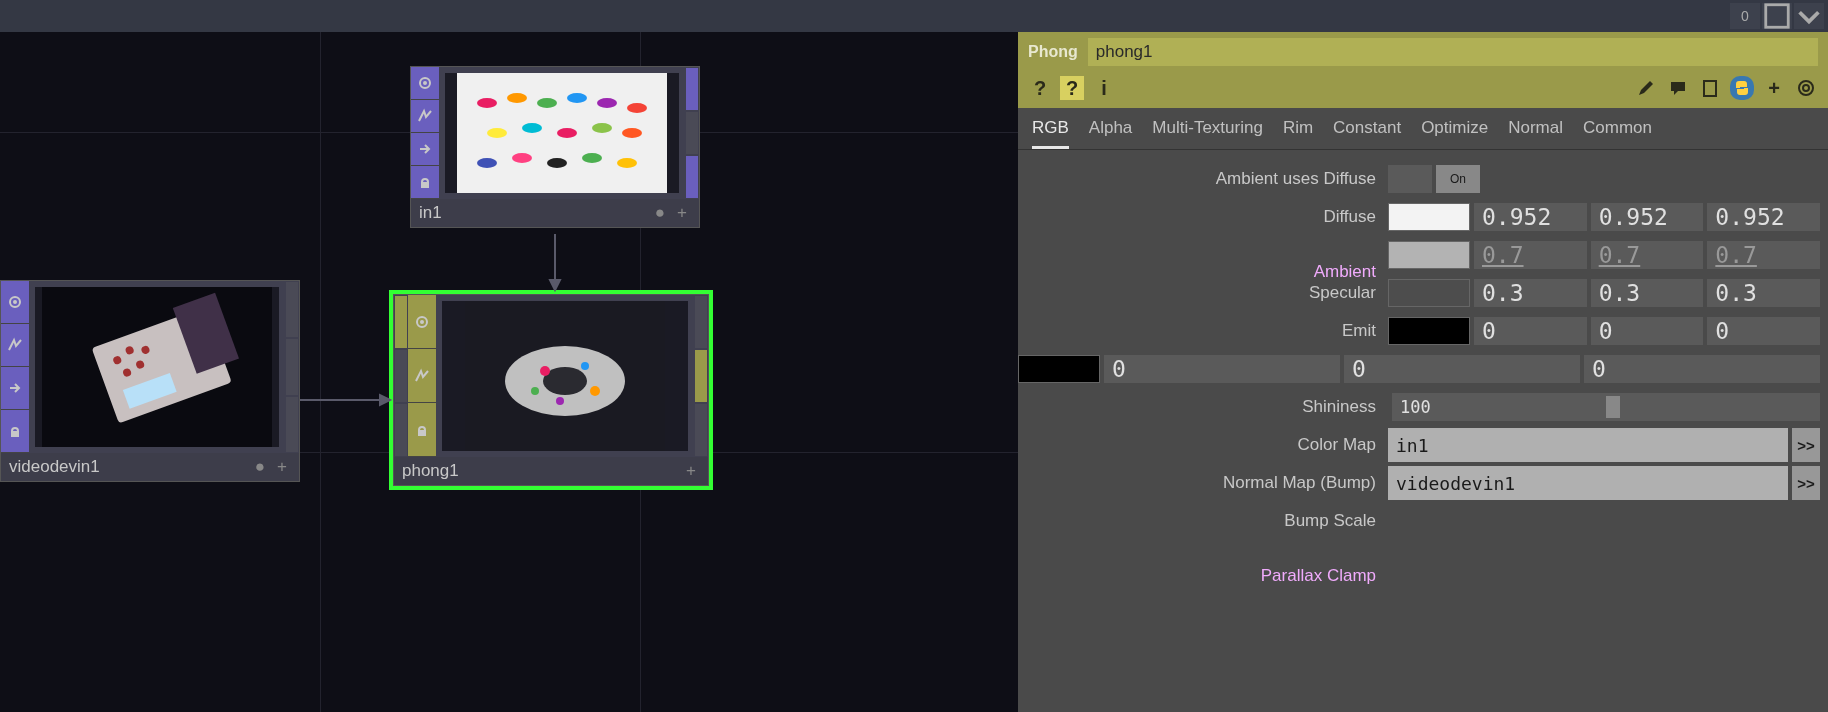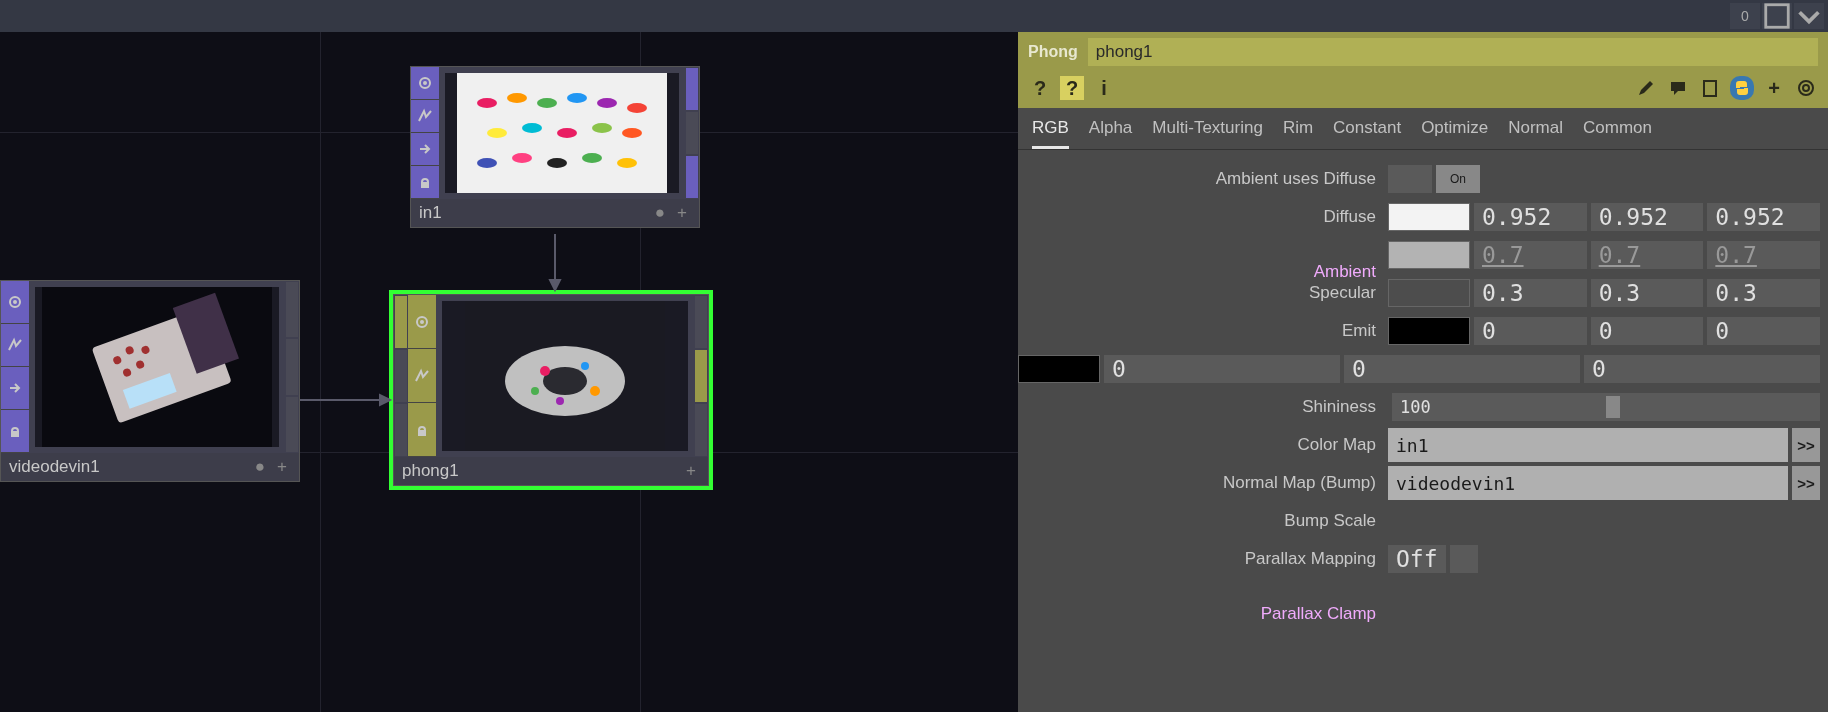--- a/index.html
+++ b/index.html
@@ -601,25 +601,18 @@
         <div class="param-label">Normal Map (Bump)</div>
         <div class="param-fields">
           <div class="pathfield">videodevin1</div>
           <div class="gobtn">&gt;&gt;</div>
         </div>
       </div>
       <div class="param-row">
         <div class="param-label">Bump Scale</div>
       </div>
       <div class="param-row">
-        <div class="param-label">Parallax Mapping</div>
-        <div class="param-fields">
-          <div class="val" style="flex:0 0 48px">Off</div>
-          <div class="toggle-knob" style="width:28px"></div>
-        </div>
-      </div>
-      <div class="param-row">
         <div class="param-label dim">Parallax Clamp</div>
         <div class="param-fields"></div>
       </div>
     </div>
   </div>
 </div>
 
 </body></html>

